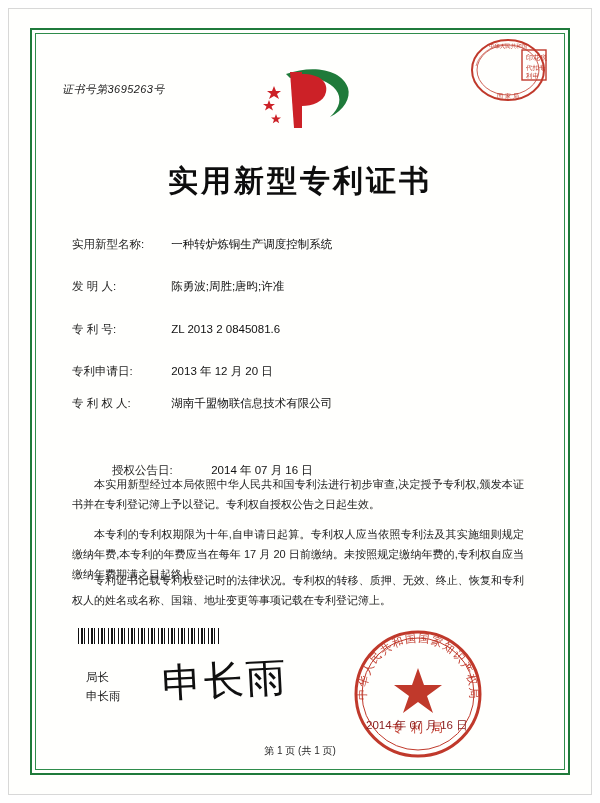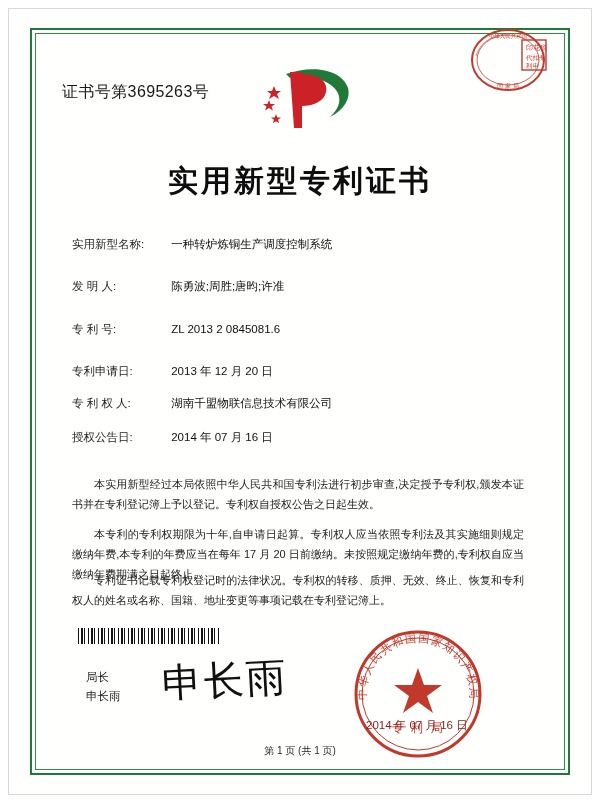--- a/index.html
+++ b/index.html
@@ -46,40 +46,41 @@
     height: 737px;
     border: 1px solid #2f8c4b;
     box-sizing: border-box;
   }
 
   
   .cert-no {
     position: absolute;
     left: 62px;
     top: 82px;
-    font-size: 16px;
+    font-size: 11px;
     color: #1a1a1a;
     letter-spacing: 0.4px;
     white-space: nowrap;
+    font-style: italic;
   }
 
   
   .logo {
     position: absolute;
     left: 256px;
     top: 62px;
     width: 96px;
     height: 72px;
   }
 
   
   .top-seal {
     position: absolute;
     left: 466px;
-    top: 26px;
+    top: 36px;
     width: 84px;
     height: 72px;
   }
 
   
   .title {
     position: absolute;
     left: 0;
     top: 152px;
     width: 600px;
@@ -106,21 +107,21 @@
   }
   .field .value {
     display: inline-block;
     color: #111111;
   }
   .f1 { top: 237px; }
   .f2 { top: 279px; }
   .f3 { top: 322px; }
   .f4 { top: 364px; }
   .f5 { top: 396px; }
-  .f6 { top: 430px; }
+  .f6 { top: 463px; margin-left: 40px; }
 
   .label-w1 { width: 96px; }
 
   
   .para {
     position: absolute;
     left: 72px;
     width: 452px;
     font-size: 11px;
     line-height: 20px;

